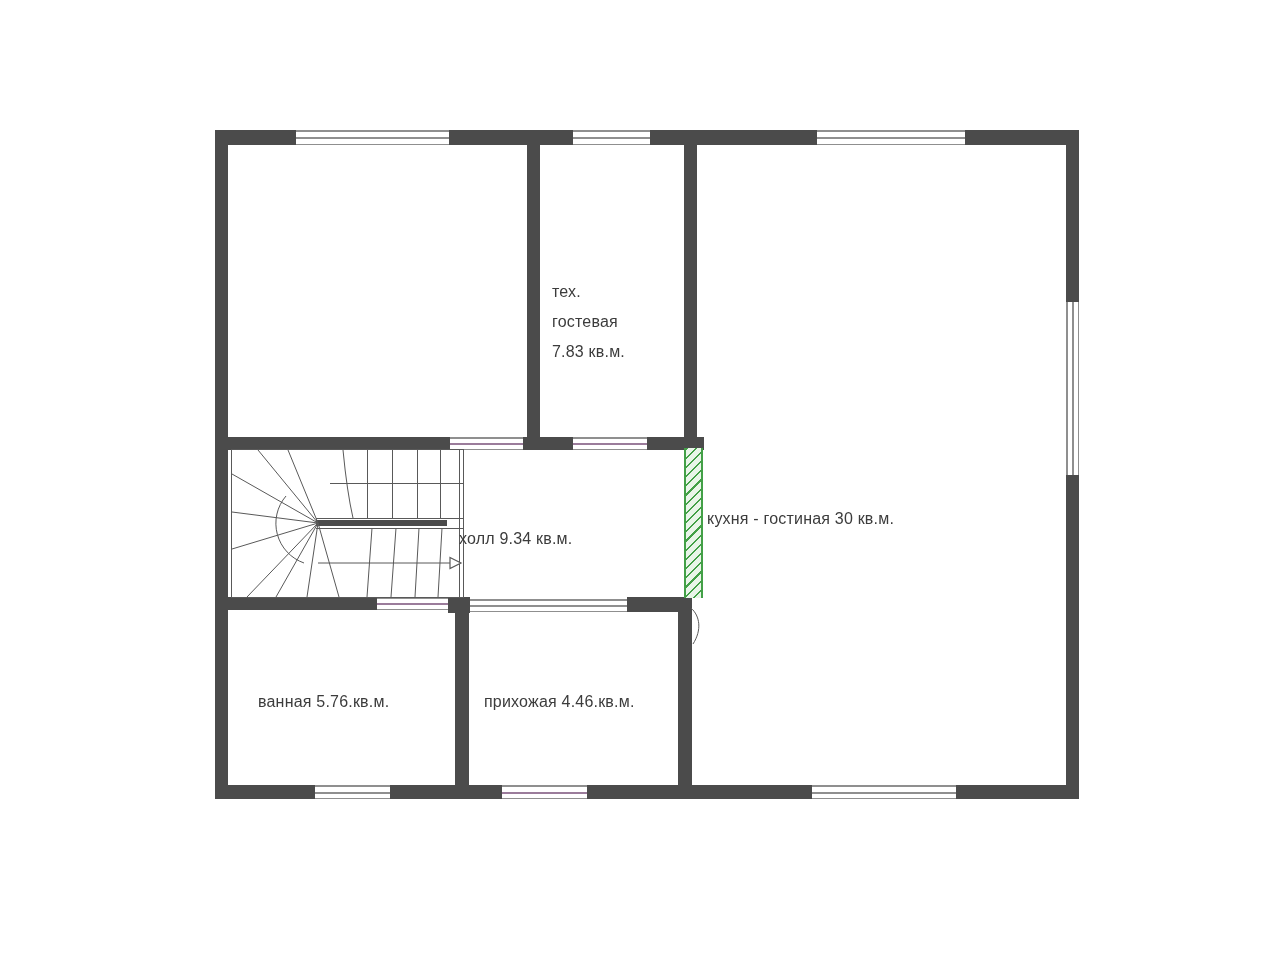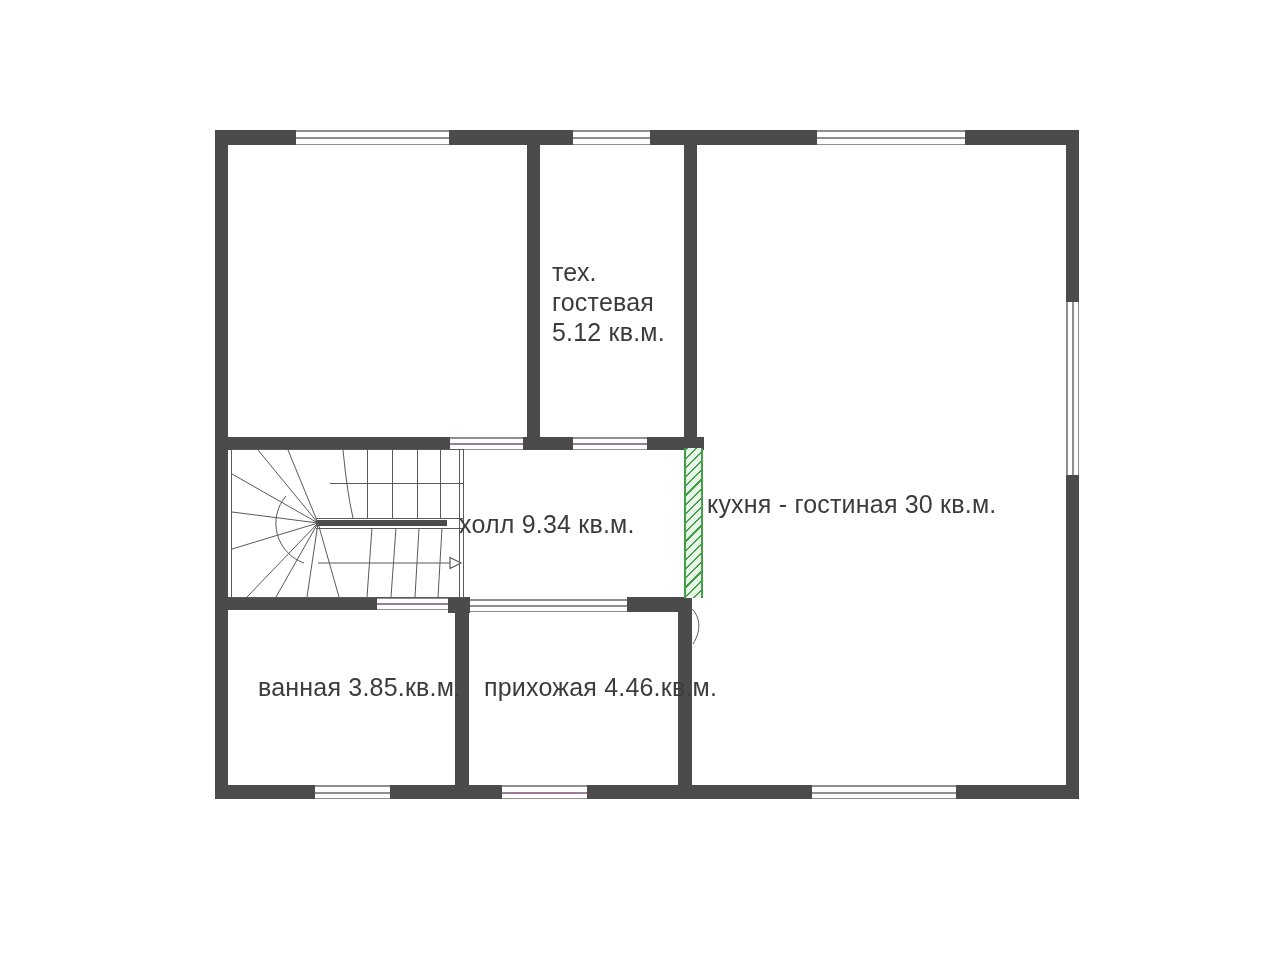--- a/index.html
+++ b/index.html
@@ -18,21 +18,21 @@
   .win-v { border-left:2px solid var(--window-line,#8f8f8f); border-right:1px solid var(--window-line,#8f8f8f); }
   .win-v::after { content:""; position:absolute; top:0; bottom:0; left:calc(50% - 1px); width:2px; background:var(--window-line,#8f8f8f); }
   .hatch {
     position:absolute; box-sizing:border-box;
     background:repeating-linear-gradient(135deg, var(--hatch-green,#43a047) 0 1.5px, var(--hatch-fill,#e9f5e9) 1.5px 6.5px);
     border-left:2px solid var(--hatch-green,#43a047);
     border-right:2px solid var(--hatch-green,#43a047);
   }
   .label {
     position:absolute; color:var(--text,#3c3c3c);
-    font-size:25px; white-space:nowrap; letter-spacing:0.2px;
+    font-size:16px; white-space:nowrap; letter-spacing:0.2px;margin-top:20px;
   }
   .label.multiline { white-space:normal; line-height:30px; }
   svg.overlay { position:absolute; overflow:visible; }
   svg .thin { stroke:var(--stair-line,#595959); stroke-width:1; fill:none; }
   svg .railfill { fill:var(--wall,#4b4b4b); stroke:none; }
   svg .arrowhead { fill:#ffffff; stroke:var(--stair-line,#595959); stroke-width:1.2; }
 </style>
 </head>
 <body>
 
@@ -100,24 +100,24 @@
   </svg>
 
   <svg class="overlay" style="left:688px; top:606px;" width="18" height="44" viewBox="688 606 18 44">
     <path class="thin" d="M691,608 C700,616 702,630 693,644"></path>
   </svg>
 
 
   <div class="label multiline" style="left:552px; top:257px;">
     <div>тех.</div>
     <div>гостевая</div>
-    <div>5.12 кв.м.</div>
+    <div>7.83 кв.м.</div>
   </div>
 
   <div class="label" style="left:707px; top:490px;text-align:right;">кухня - гостиная 30 кв.м.</div>
 
   <div class="label" style="left:459px; top:510px;">холл 9.34 кв.м.</div>
 
-  <div class="label" style="left:258px; top:673px;">ванная 3.85.кв.м.</div>
+  <div class="label" style="left:258px; top:673px;">ванная 5.76.кв.м.</div>
 
   <div class="label" style="left:484px; top:673px;text-align:center;">прихожая 4.46.кв.м.</div>
 
 </div>
 
 </body></html>

